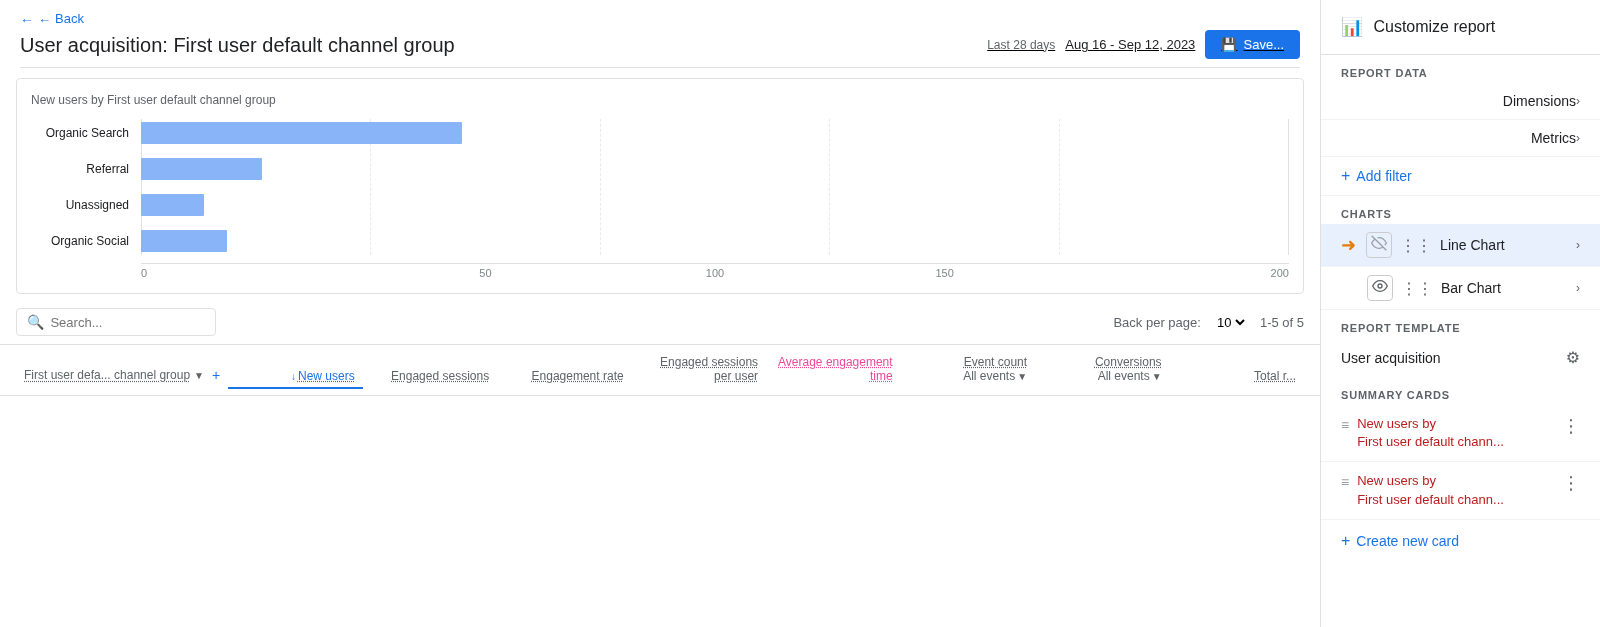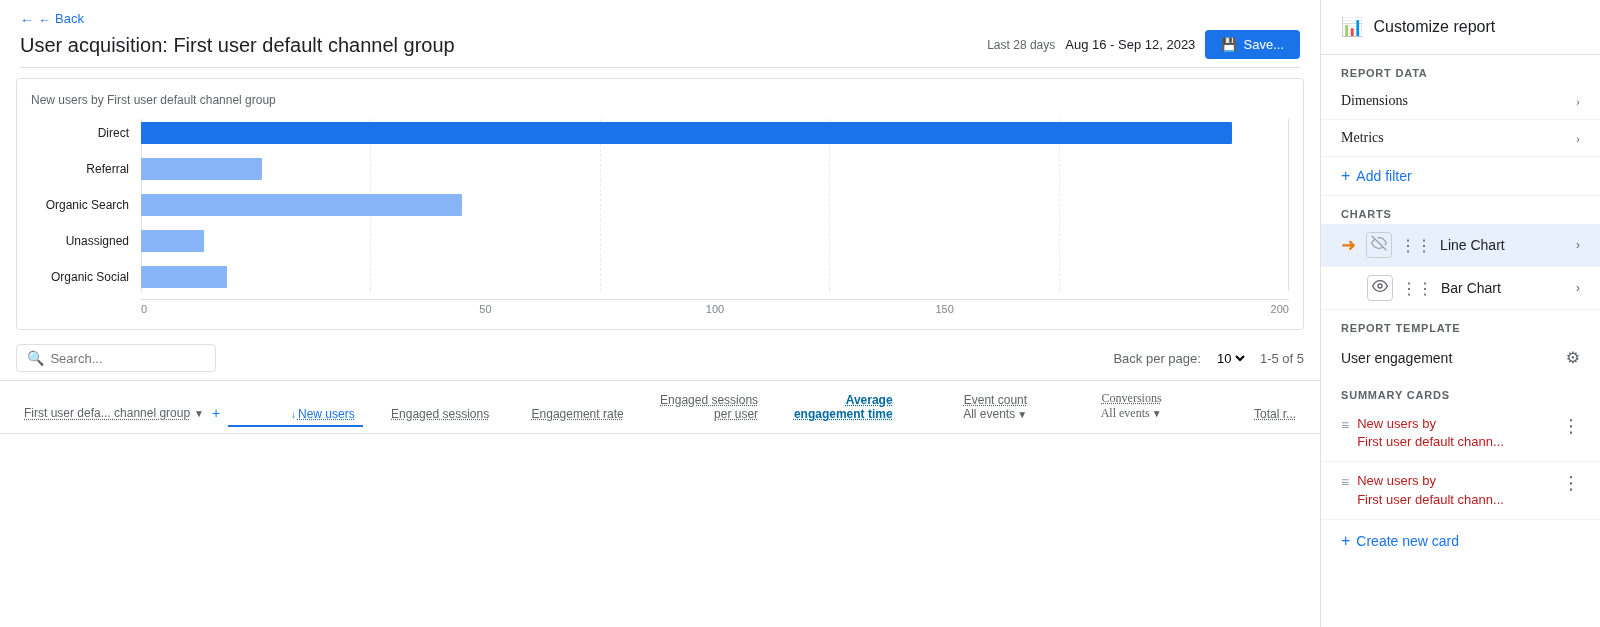--- a/index.html
+++ b/index.html
@@ -2,21 +2,21 @@
 <html><head>
   <meta charset="utf-8">
   <style>
     * { box-sizing: border-box; margin: 0; padding: 0; }
     body { font-family: 'Google Sans', Arial, sans-serif; font-size: 13px; background: #f8f9fa; display: flex; height: 627px; overflow: hidden; }
     
     .main-content { flex: 1; display: flex; flex-direction: column; background: #fff; overflow: hidden; }
     .back-link { color: #1a73e8; font-size: 13px; cursor: pointer; display: flex; align-items: center; gap: 4px; }
     .back-link::before { content: '←'; font-size: 14px; }
     .page-title { font-size: 20px; font-weight: 400; color: #202124; margin-top: 2px; }
-    .date-save-row { display: flex; align-items: center; justify-content: flex-end; gap: 8px; }
+    .date-save-row { display: flex; align-items: center; justify-content: flex-end; gap: 8px; text-decoration: underline; }
     .date-label { font-size: 12px; color: #5f6368; }
     .date-range { font-size: 13px; color: #202124; font-weight: 500; }
     .save-btn { background: #1a73e8; color: #fff; border: none; border-radius: 4px; padding: 7px 16px; font-size: 13px; cursor: pointer; display: flex; align-items: center; gap: 6px; }
     
     .chart-section { background: #fff; margin: 8px 16px; border: 1px solid #e0e0e0; border-radius: 8px; padding: 16px; flex-shrink: 0; }
     .chart-title { font-size: 12px; color: #5f6368; margin-bottom: 12px; }
     .bar-row { display: flex; align-items: center; margin-bottom: 8px; height: 28px; }
     .bar-label { width: 110px; font-size: 12px; color: #202124; text-align: right; padding-right: 12px; flex-shrink: 0; }
     .bar-area { flex: 1; position: relative; height: 22px; }
     .bar { height: 22px; border-radius: 1px; }
@@ -30,21 +30,21 @@
     .search-box { display: flex; align-items: center; gap: 6px; border: 1px solid #e0e0e0; border-radius: 4px; padding: 5px 10px; width: 200px; }
     .search-input { border: none; outline: none; font-size: 13px; color: #202124; width: 100%; background: transparent; }
     .rows-select { border: none; outline: none; font-size: 13px; background: transparent; cursor: pointer; }
     
     .right-panel { width: 280px; background: #fff; border-left: 1px solid #e0e0e0; display: flex; flex-direction: column; overflow-y: auto; }
     .panel-header { display: flex; align-items: center; gap: 10px; padding: 16px 20px; border-bottom: 1px solid #e0e0e0; }
     .panel-title { font-size: 16px; font-weight: 500; color: #202124; }
     
     .section-label { font-size: 11px; font-weight: 600; color: #5f6368; letter-spacing: 0.8px; padding: 12px 20px 4px; text-transform: uppercase; }
     
-    .panel-item { display: flex; align-items: center; justify-content: space-between; padding: 10px 20px; border-bottom: 1px solid #f1f3f4; cursor: pointer; font-family: Liberation Serif, serif; }
+    .panel-item { display: flex; align-items: center; justify-content: flex-end; padding: 10px 20px; border-bottom: 1px solid #f1f3f4; cursor: pointer; }
     .panel-item-label { font-size: 14px; color: #202124; }
     .panel-chevron { font-size: 12px; color: #5f6368; }
     
     .add-filter-btn { display: flex; align-items: center; gap: 6px; padding: 10px 20px; cursor: pointer; color: #1a73e8; font-size: 14px; border-bottom: 1px solid #f1f3f4; }
     
     .chart-option { display: flex; align-items: center; justify-content: space-between; padding: 8px 20px; border-bottom: 1px solid #f1f3f4; cursor: pointer; }
     .chart-option.active { background: #e8f0fe; }
     
     .template-row { display: flex; align-items: center; justify-content: space-between; padding: 10px 20px; }
     .template-label { font-size: 14px; color: #202124; }
@@ -88,35 +88,29 @@
 
       <div style="position:absolute; left:110px; right:0; top:0; bottom:24px; display:flex; pointer-events:none; z-index:0;">
         <div class="grid-col" style="border-left:1px solid #e0e0e0; flex:1;"></div>
         <div class="grid-col" style="border-left:1px dashed #e8eaed; flex:1;"></div>
         <div class="grid-col" style="border-left:1px dashed #e8eaed; flex:1;"></div>
         <div class="grid-col" style="border-left:1px dashed #e8eaed; flex:1;"></div>
         <div class="grid-col" style="border-left:1px dashed #e8eaed; flex:1; border-right:1px solid #e0e0e0;"></div>
       </div>
 
       <div class="bar-row" style="position:relative; z-index:1;">
-        <div class="bar-label">Direct</div>
-        <div class="bar-area">
-            <div class="bar bar-direct" style="width:95%;"></div>
+        <div class="bar-label">Organic Search</div>
+        <div class="bar-area">
+            <div class="bar bar-organic-search" style="width:28%;"></div>
           </div>
       </div>
       <div class="bar-row" style="position:relative; z-index:1;">
         <div class="bar-label">Referral</div>
         <div class="bar-area">
             <div class="bar bar-referral" style="width:10.5%;"></div>
-          </div>
-      </div>
-      <div class="bar-row" style="position:relative; z-index:1;">
-        <div class="bar-label">Organic Search</div>
-        <div class="bar-area">
-            <div class="bar bar-organic-search" style="width:28%;"></div>
           </div>
       </div>
       <div class="bar-row" style="position:relative; z-index:1;">
         <div class="bar-label">Unassigned</div>
         <div class="bar-area">
             <div class="bar bar-unassigned" style="width:5.5%;"></div>
           </div>
       </div>
       <div class="bar-row" style="position:relative; z-index:1;">
         <div class="bar-label">Organic Social</div>
@@ -167,30 +161,30 @@
       </div>
       <div style="flex:1; min-width:90px; font-size:12px; color:#5f6368; font-weight:500; padding:4px 8px; text-align:right; border-bottom:2px solid transparent;">
         <span style="text-decoration:underline dotted;">Engaged sessions</span>
       </div>
       <div style="flex:1; min-width:90px; font-size:12px; color:#5f6368; font-weight:500; padding:4px 8px; text-align:right; border-bottom:2px solid transparent;">
         <span style="text-decoration:underline dotted;">Engagement rate</span>
       </div>
       <div style="flex:1; min-width:90px; font-size:12px; color:#5f6368; font-weight:500; padding:4px 8px; text-align:right; border-bottom:2px solid transparent;">
         <span style="text-decoration:underline dotted;">Engaged sessions per user</span>
       </div>
-      <div style="flex:1; min-width:90px; font-size:12px; color:#0369a1; font-weight:700; padding:4px 8px; text-align:right; border-bottom:2px solid transparent;">
+      <div style="flex:1; min-width:90px; font-size:12px; color:#ec4899; font-weight:400; padding:4px 8px; text-align:right; border-bottom:2px solid transparent;">
         <span style="text-decoration:underline dotted;">Average engagement time</span>
       </div>
       <div style="flex:1; min-width:90px; font-size:12px; color:#5f6368; font-weight:500; padding:4px 8px; text-align:right; border-bottom:2px solid transparent;">
         <div style="display:flex; flex-direction:column; align-items:flex-end;">
           <span style="text-decoration:underline dotted;">Event count</span>
           <span style="display:flex; align-items:center; gap:2px; color:#5f6368;">All events <span style="font-size:10px;">▼</span></span>
         </div>
       </div>
-      <div style="flex:1; min-width:90px; font-size:12px; color:#5f6368; font-weight:500; padding:4px 8px; text-align:right; border-bottom:2px solid transparent;font-family:Liberation Serif, serif;">
+      <div style="flex:1; min-width:90px; font-size:12px; color:#5f6368; font-weight:500; padding:4px 8px; text-align:right; border-bottom:2px solid transparent;">
         <div style="display:flex; flex-direction:column; align-items:flex-end;">
           <span style="text-decoration:underline dotted;">Conversions</span>
           <span style="display:flex; align-items:center; gap:2px;">All events <span style="font-size:10px;">▼</span></span>
         </div>
       </div>
       <div style="flex:1; min-width:70px; font-size:12px; color:#5f6368; font-weight:500; padding:4px 8px; text-align:right; border-bottom:2px solid transparent;">
         <span style="text-decoration:underline dotted;">Total r...</span>
       </div>
     </div>
   </div>
@@ -248,21 +242,21 @@
       </span>
       <span style="font-size:16px; color:#5f6368;">⋮⋮</span>
       <span class="panel-item-label">Bar Chart</span>
     </div>
     <span class="panel-chevron">›</span>
   </div>
 
   <div class="section-label">REPORT TEMPLATE</div>
 
   <div class="template-row">
-    <span class="template-label">User engagement</span>
+    <span class="template-label">User acquisition</span>
     <span style="font-size:16px; color:#5f6368; cursor:pointer;">⚙</span>
   </div>
 
   <div class="section-label">SUMMARY CARDS</div>
 
   <div class="summary-card-item">
     <div class="summary-card-left">
       <span style="color:#9aa0a6; font-size:14px; margin-top:2px;">≡</span>
       <span class="summary-card-text">New users by<br>First user default chann...</span>
     </div>

